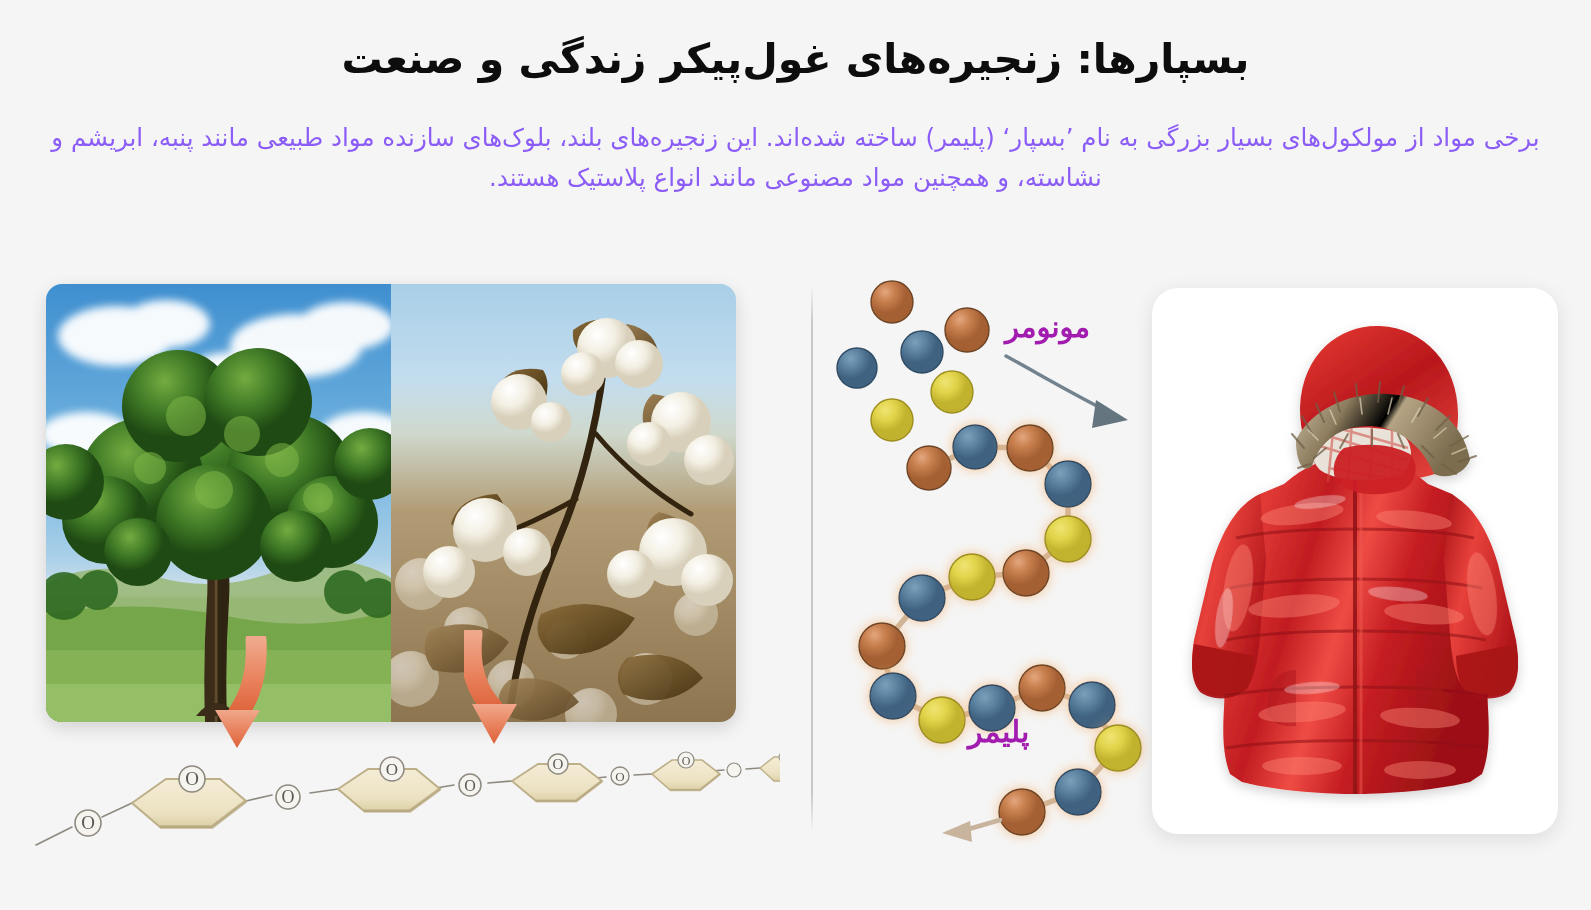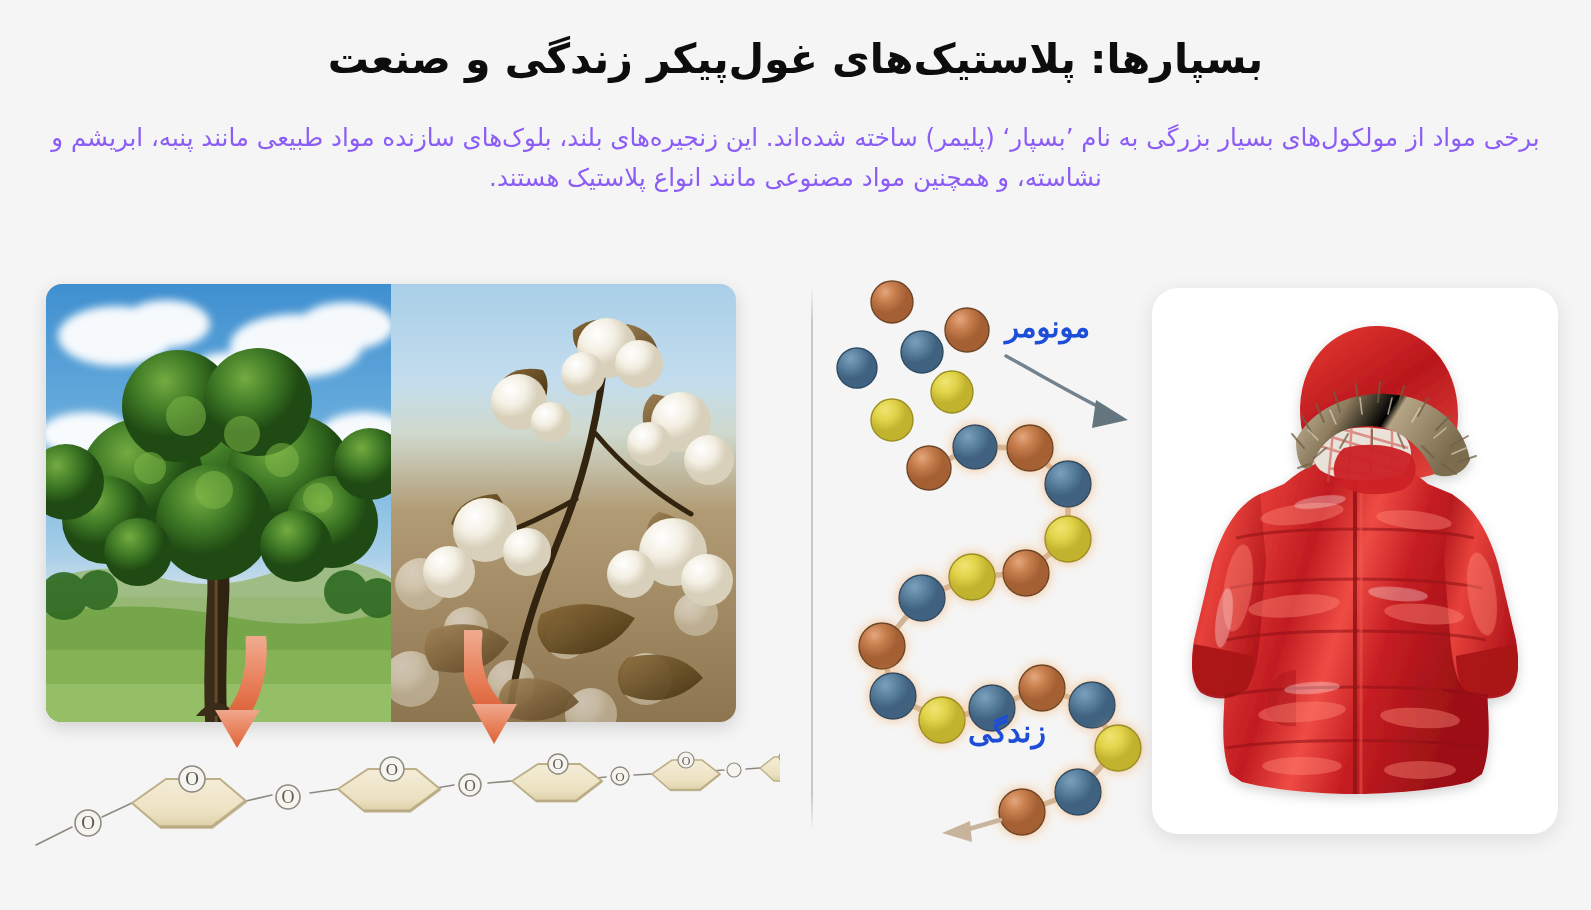--- a/index.html
+++ b/index.html
@@ -57,41 +57,41 @@
   
   .down-arrow{position:absolute;width:70px;height:120px;}
 
   
   .chem{position:absolute;left:20px;top:735px;width:760px;height:135px;}
 
   
   .molecule{position:absolute;left:830px;top:280px;width:330px;height:570px;}
 
   .lbl{
-    position:absolute;color:#1d4ed8;font-weight:700;direction:rtl;
+    position:absolute;color:#a21caf;font-weight:700;direction:rtl;
     font-family:Liberation Sans, sans-serif;
   }
   .lbl-monomer{left:1005px;top:310px;font-size:29px;}
   .lbl-polymer{left:968px;top:714px;font-size:30px;}
 
   
   .product-card{
     position:absolute;left:1152px;top:288px;width:406px;height:546px;
     background:#ffffff;border-radius:26px;
     box-shadow:0 5px 20px rgba(0,0,0,.10);
     overflow:hidden;
   }
   .jacket-wrap{position:absolute;inset:0;}
 </style>
 </head>
 <body style="background: rgb(245, 245, 245);">
 
 <div class="stage">
 
-  <div class="title">بسپارها: پلاستیک‌های غول‌پیکر زندگی و صنعت</div>
+  <div class="title">بسپارها: زنجیره‌های غول‌پیکر زندگی و صنعت</div>
   <div class="subtitle">برخی مواد از مولکول‌های بسیار بزرگی به نام ’بسپار‘ (پلیمر) ساخته شده‌اند. این زنجیره‌های بلند، بلوک‌های سازنده مواد طبیعی مانند پنبه، ابریشم و نشاسته، و همچنین مواد مصنوعی مانند انواع پلاستیک هستند.</div>
 
   <div class="divider"></div>
 
   <div class="photo-panel">
 
     <div class="photo cotton">
       <div class="cotton-sky"></div>
       <svg width="345" height="438" viewBox="0 0 345 438" style="position:absolute;inset:0">
         <defs>
@@ -394,21 +394,21 @@
       <circle cx="192" cy="532" r="23" fill="url(#cu)" stroke="#6d4526" stroke-width="1.4" filter="url(#glow)"></circle>
     </g>
 
     <g>
       <path d="M170 540 L132 551" stroke="#c8b49c" stroke-width="4.5" fill="none" stroke-linecap="round"></path>
       <path d="M140 541 L112 553 L142 562 Z" fill="#c8b49c"></path>
     </g>
   </svg>
 
   <div class="lbl lbl-monomer">مونومر</div>
-  <div class="lbl lbl-polymer">زندگی</div>
+  <div class="lbl lbl-polymer">پلیمر</div>
 
   <div class="product-card">
     <div class="jacket-wrap">
       <svg width="406" height="546" viewBox="0 0 406 546">
         <defs>
           <linearGradient id="redBody" x1="0" y1="0" x2="1" y2="0.4">
             <stop offset="0%" stop-color="#b3151b"></stop>
             <stop offset="18%" stop-color="#e23a36"></stop>
             <stop offset="38%" stop-color="#c11c21"></stop>
             <stop offset="55%" stop-color="#ef4c44"></stop>

